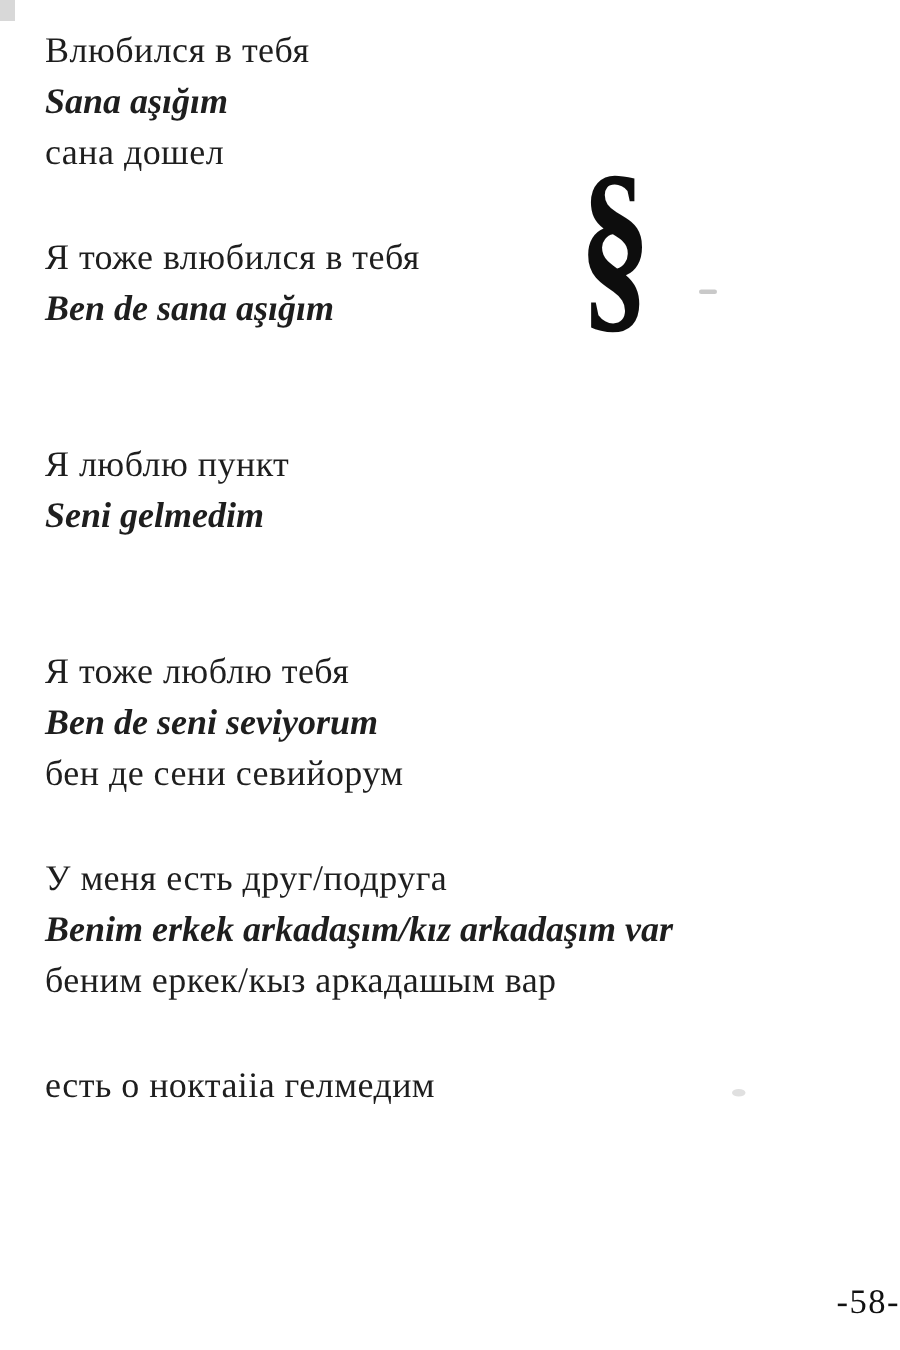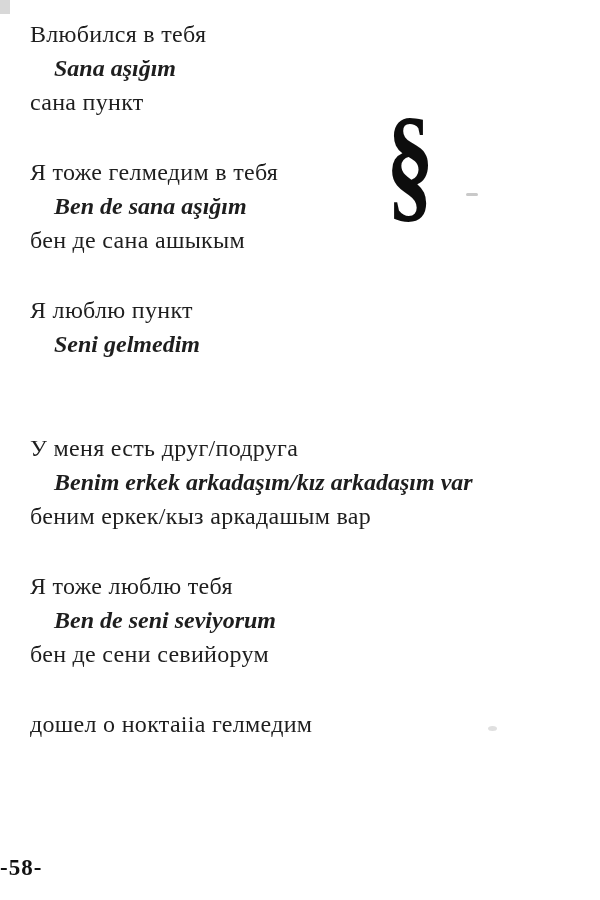--- a/index.html
+++ b/index.html
@@ -41,84 +41,82 @@
   .phrase-block > div {
     height: 34px;
     line-height: 34px;
     font-size: 24px;
     white-space: nowrap;
   }
   .line-ru, .line-tl { letter-spacing: 0.3px; }
   .line-tr {
     font-weight: bold;
     font-style: italic;
-    margin-left: 24px;
   }
   .section-mark {
     position: absolute;
     top: 97px; left: 386px;
     font-size: 130px;
     line-height: 1;
     font-weight: bold;
     color: #0d0d0d;
     transform: scaleX(0.74);
     transform-origin: left top;
   }
   .page-number {
     position: absolute;
     top: 855px; left: 0;
     width: 100%;
-    text-align: left;
+    text-align: right;
     font-size: 23px;
-    font-weight: bold;
+    font-weight: normal;
     letter-spacing: 1px;
     color: #111;
   }
 </style>
 </head>
 <body>
 
 <div class="page">
   <div class="corner-artifact"></div>
   <div class="speck-a"></div>
   <div class="speck-b"></div>
 
   <div class="section-mark">§</div>
 
   <div class="content">
 
     <div class="phrase-block">
       <div class="line-ru">Влюбился в тебя</div>
       <div class="line-tr">Sana aşığım</div>
-      <div class="line-tl">сана пункт</div>
+      <div class="line-tl">сана дошел</div>
     </div>
 
     <div class="phrase-block">
-      <div class="line-ru">Я тоже гелмедим в тебя</div>
+      <div class="line-ru">Я тоже влюбился в тебя</div>
       <div class="line-tr">Ben de sana aşığım</div>
-      <div class="line-tl">бен де сана ашыкым</div>
     </div>
 
     <div class="phrase-block">
       <div class="line-ru">Я люблю пункт</div>
       <div class="line-tr">Seni gelmedim</div>
+    </div>
+
+    <div class="phrase-block">
+      <div class="line-ru">Я тоже люблю тебя</div>
+      <div class="line-tr">Ben de seni seviyorum</div>
+      <div class="line-tl">бен де сени севийорум</div>
     </div>
 
     <div class="phrase-block">
       <div class="line-ru">У меня есть друг/подруга</div>
       <div class="line-tr">Benim erkek arkadaşım/kız arkadaşım var</div>
       <div class="line-tl">беним еркек/кыз аркадашым вар</div>
     </div>
 
     <div class="phrase-block">
-      <div class="line-ru">Я тоже люблю тебя</div>
-      <div class="line-tr">Ben de seni seviyorum</div>
-      <div class="line-tl">бен де сени севийорум</div>
-    </div>
-
-    <div class="phrase-block">
-      <div class="line-tl">дошел о ноктаііа гелмедим</div>
+      <div class="line-tl">есть о ноктаііа гелмедим</div>
     </div>
 
   </div>
 
   <div class="page-number">-58-</div>
 </div>
 
 </body></html>

